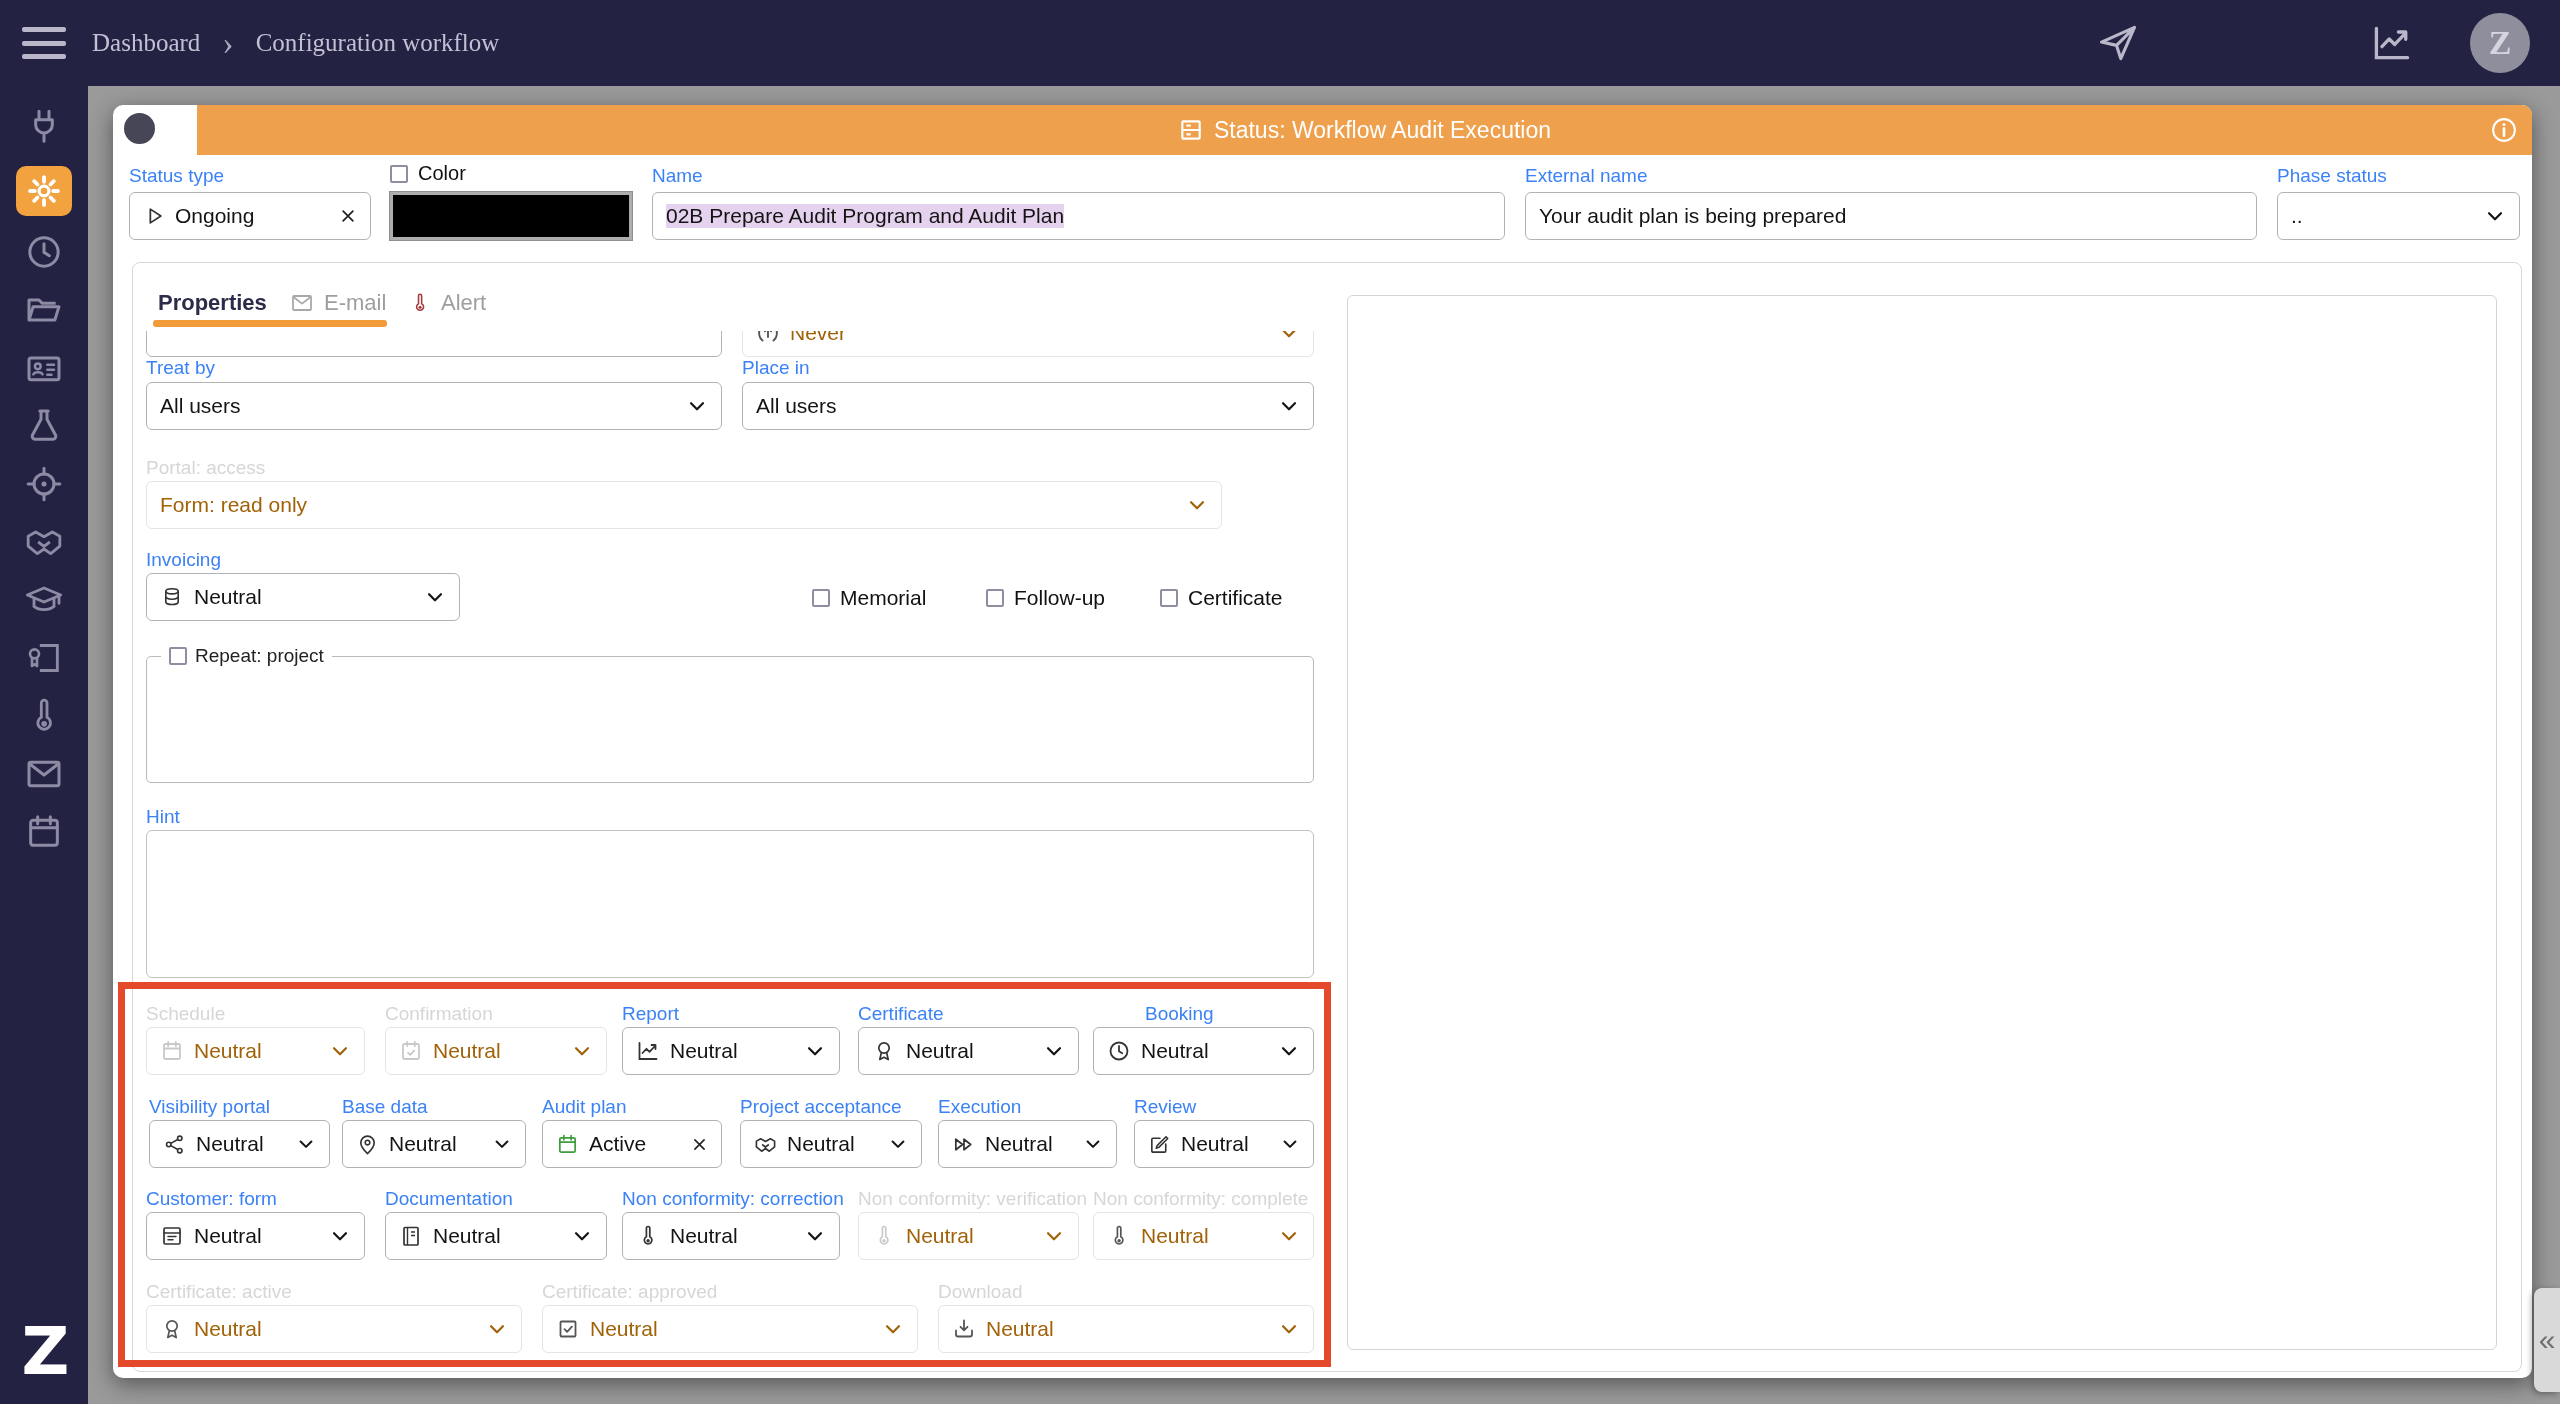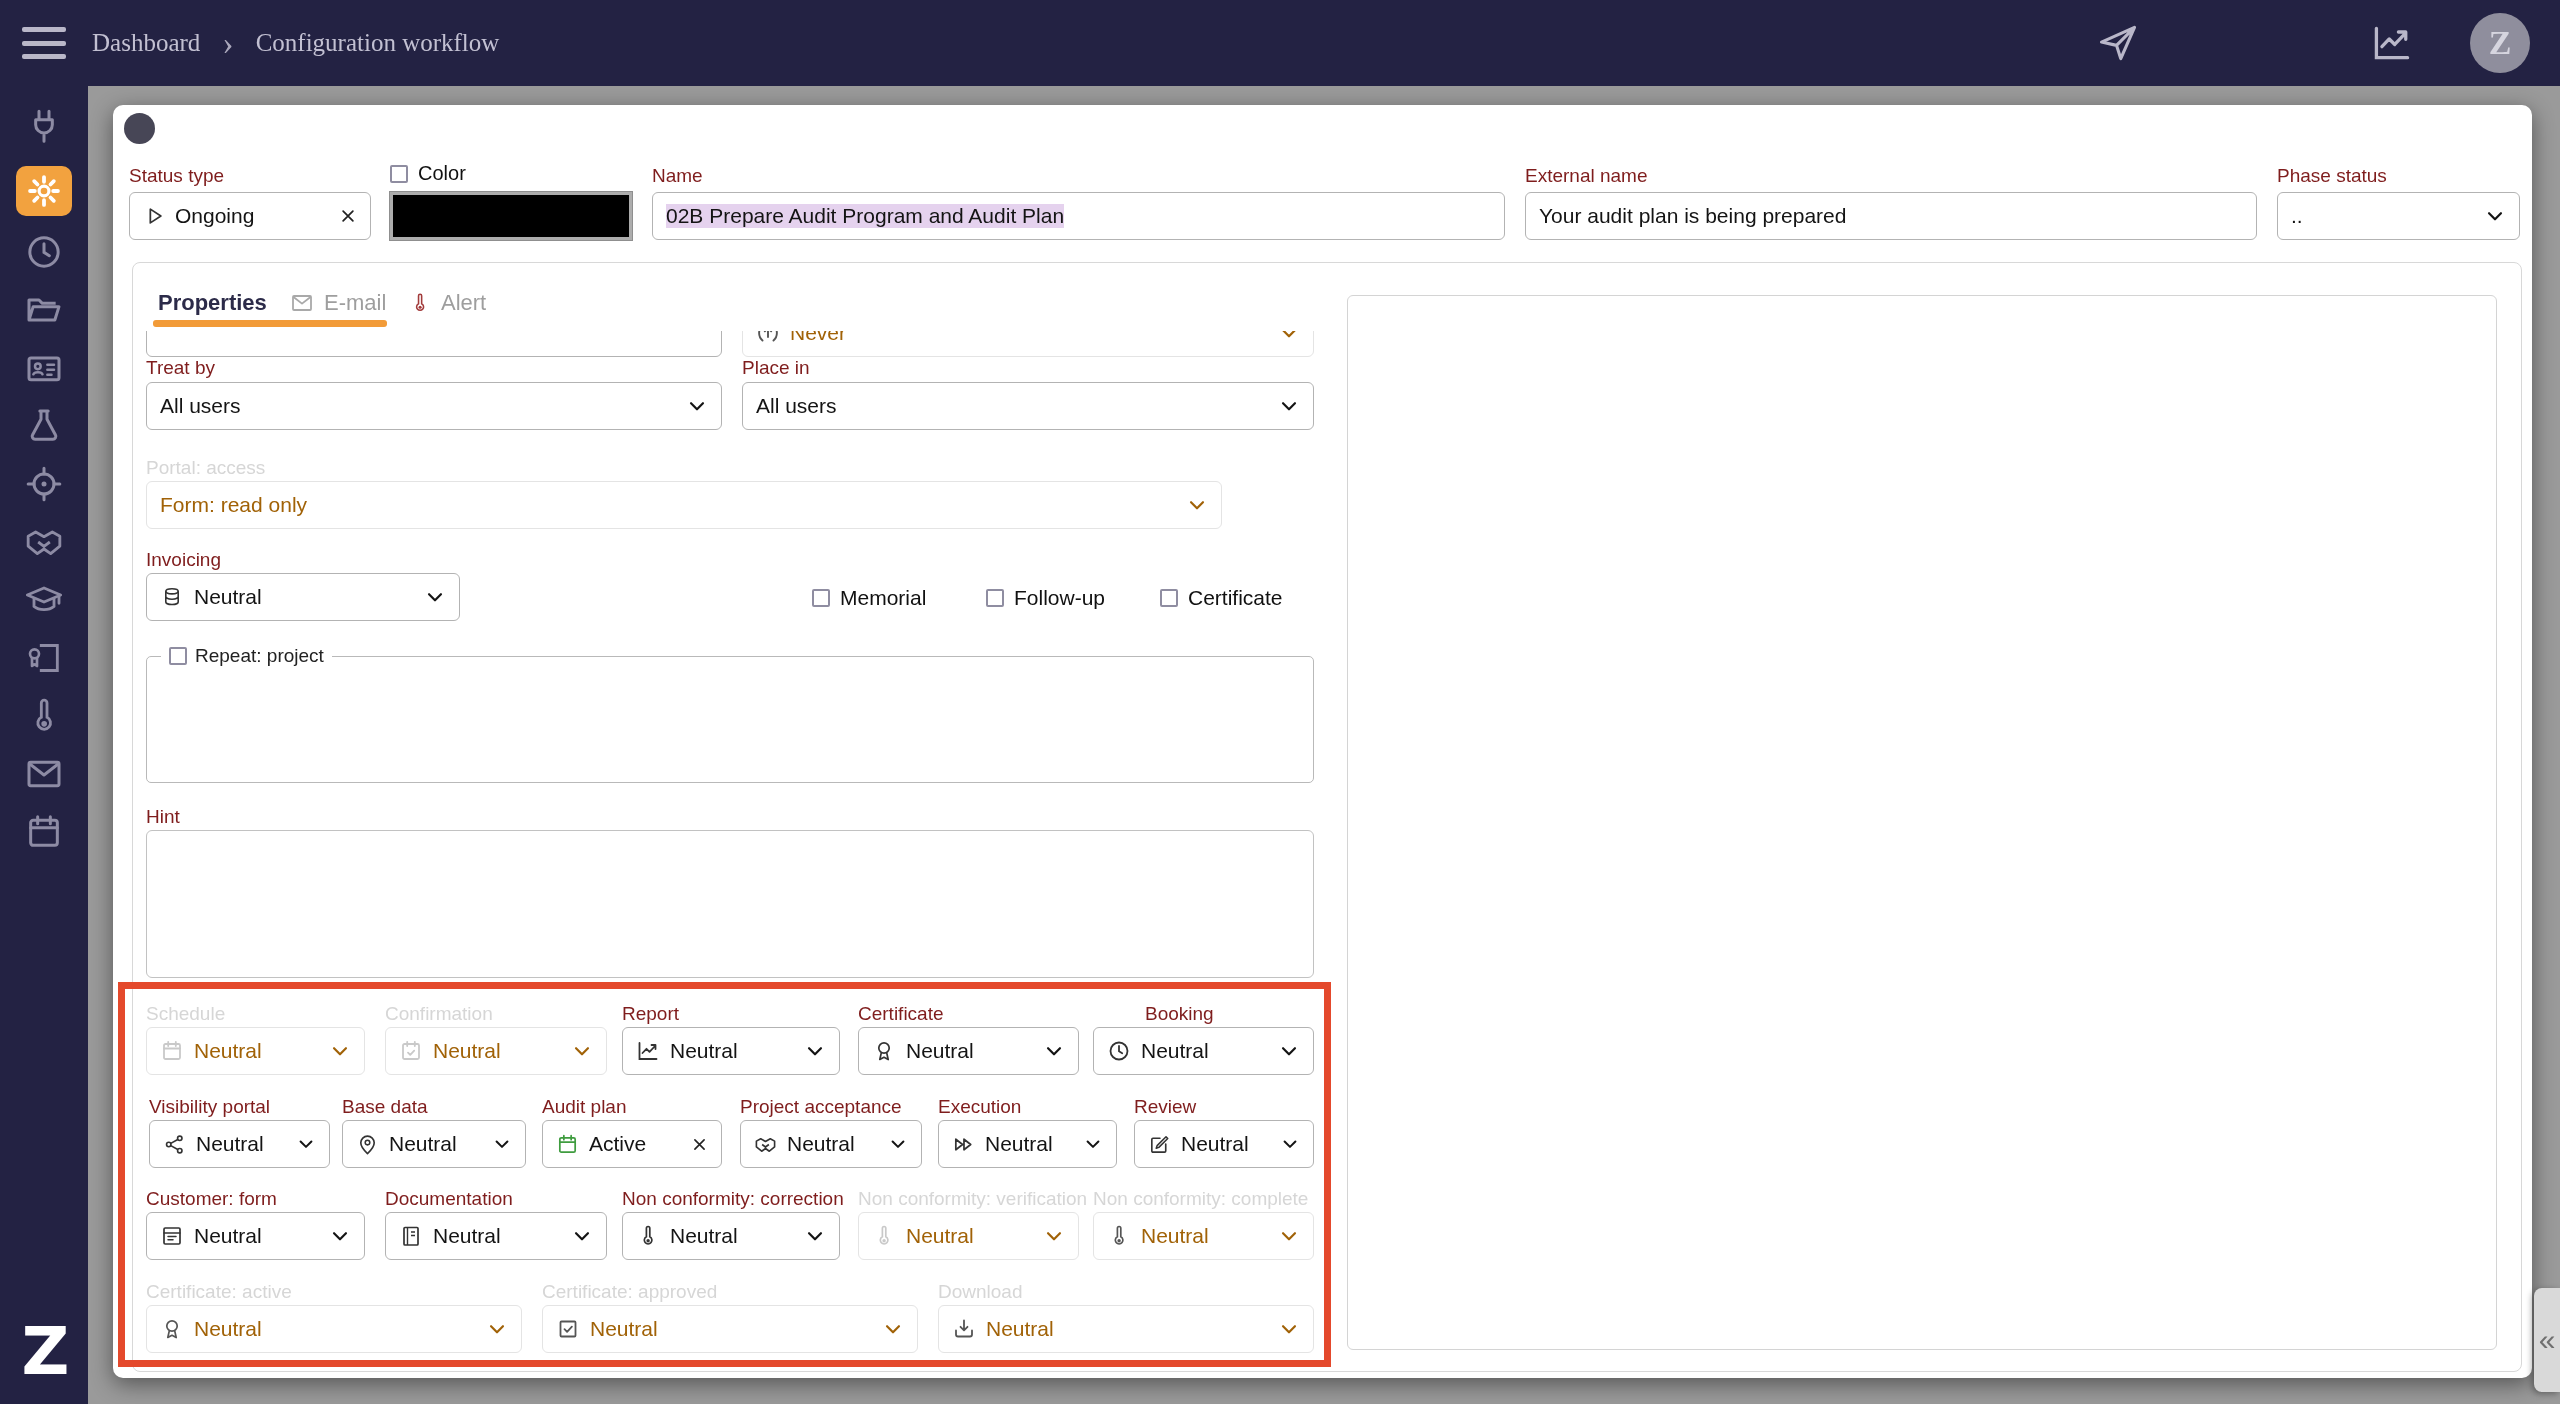--- a/index.html
+++ b/index.html
@@ -22,21 +22,21 @@
   .side-item{position:absolute;left:24px;width:40px;height:40px;color:#8d8ba4;cursor:pointer;}
   .side-item.active{left:16px;width:56px;height:50px;background:#f2a23f;border-radius:10px;color:#fff;display:flex;align-items:center;justify-content:center;}
   .side-logo{position:absolute;left:6px;bottom:14px;width:76px;text-align:center;color:#fff;font-size:66px;font-weight:bold;font-family:"DejaVu Sans",sans-serif;letter-spacing:-3px;}
 
   
   .modal{position:absolute;left:113px;top:105px;width:2419px;height:1273px;background:#fff;border-radius:10px;box-shadow:0 6px 22px rgba(0,0,0,.45);}
   .modal-grip{position:absolute;left:11px;top:8px;width:31px;height:31px;border-radius:50%;background:#474656;cursor:grab;}
   .modal-head{position:absolute;left:84px;top:0;right:0;height:50px;background:#efa04c;border-radius:0 10px 0 0;display:flex;align-items:center;justify-content:center;color:#fff;font-size:23px;gap:10px;}
   .modal-info{position:absolute;right:14px;top:11px;width:28px;height:28px;color:#fff;cursor:pointer;}
 
-  .lbl{position:absolute;font-size:19px;color:#7f1d1d;white-space:nowrap;}
+  .lbl{position:absolute;font-size:19px;color:#3b82f6;white-space:nowrap;}
   .lbl.dis{color:#d6d6d6;}
   .field{position:absolute;height:48px;border:1px solid #b3b3b3;border-radius:6px;background:#fff;display:flex;align-items:center;padding:0 13px;font-size:21px;color:#141414;gap:10px;}
   .field .chev{margin-left:auto;flex:0 0 auto;}
   .field.dis{border-color:#e4e4e4;color:#a16207;}
   .field.dis .chev svg{stroke:#d8d8d8;}
   .field .clear{margin-left:auto;color:#222;cursor:pointer;flex:0 0 auto;}
   .chev svg{stroke:#222;}
   .hl{background:#e5d2ee;}
   .swatch{position:absolute;height:48px;border:3px solid #adadad;outline:1px solid #8f8f8f;background:#000;cursor:pointer;}
   .cb{display:inline-block;width:18px;height:18px;border:2px solid #8f8da1;border-radius:2px;background:#fff;cursor:pointer;flex:0 0 auto;}
@@ -288,20 +288,28 @@
   <span class="side-item" style="top:726px;">
       <svg class="ic" width="40" height="40">
         <use href="#i-calendar"></use>
       </svg>
     </span>
   <div class="side-logo">Z</div>
 </div>
 
 <div class="modal">
   <div class="modal-grip"></div>
+  <div class="modal-head">
+    <span>
+        <svg class="ic" width="26" height="26">
+          <use href="#i-form"></use>
+        </svg>
+      </span>
+    <span>Status: Workflow Audit Execution</span>
+  </div>
   <span class="modal-info">
       <svg class="ic" width="28" height="28">
         <use href="#i-info"></use>
       </svg>
     </span>
 
   <span class="lbl" style="left:16px;top:60px;">Status type</span>
   <div class="field" style="left:16px;top:87px;width:242px;">
     <span class="icg">
         <svg class="ic" width="22" height="22">

